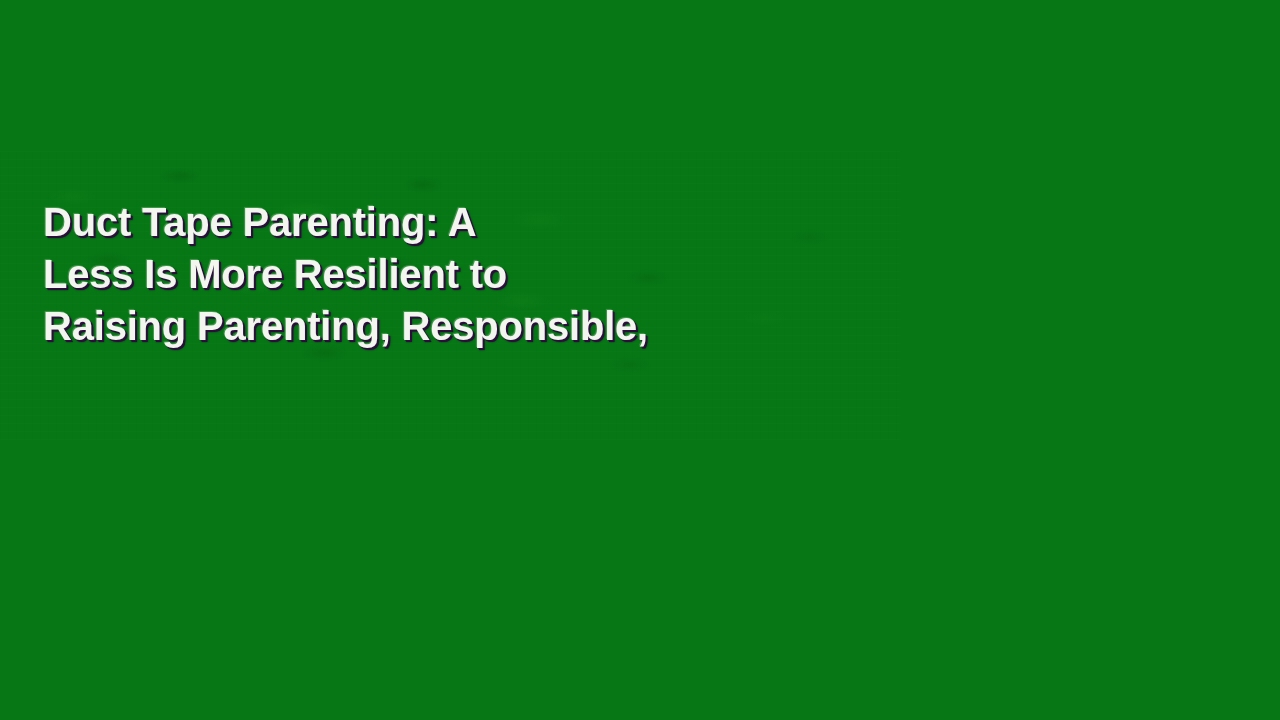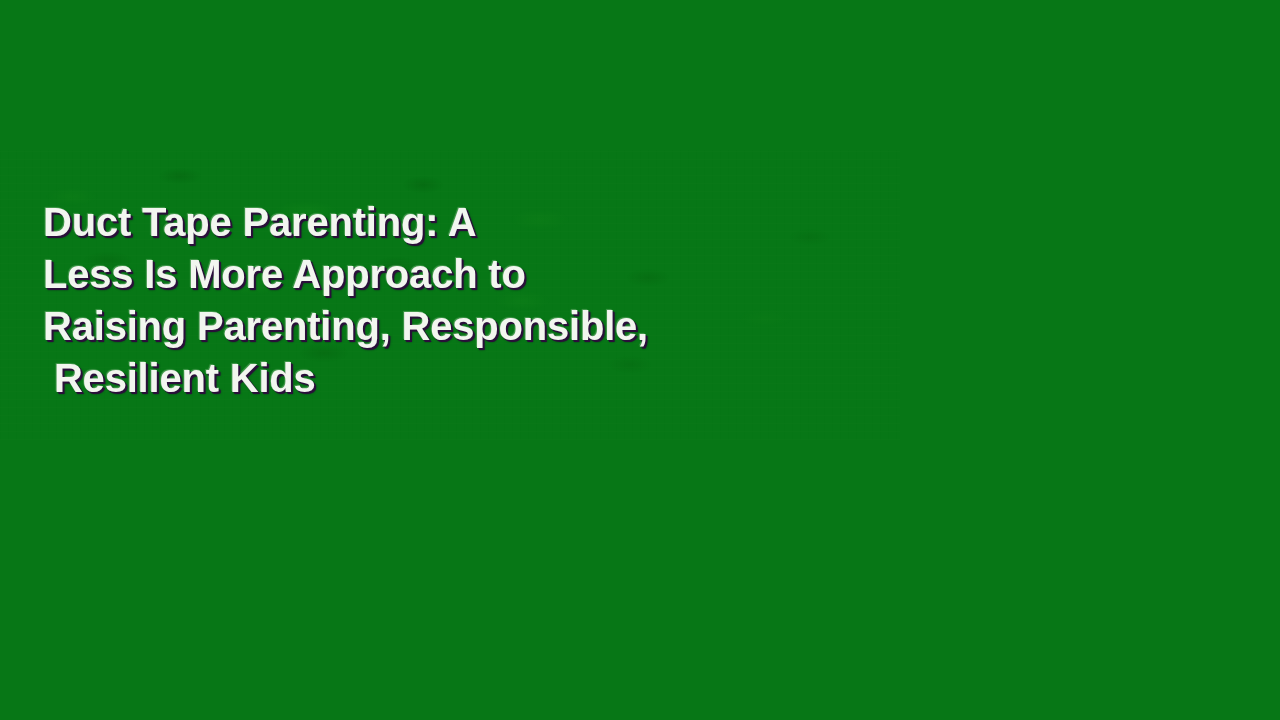--- a/index.html
+++ b/index.html
@@ -107,18 +107,17 @@
 <body>
 
 <div id="title-card">
 
   <div class="bg-base"></div>
   <div class="bg-noise"></div>
   <div class="bg-blocks"></div>
 
   <div id="title-block">
     <span class="title-line">Duct Tape Parenting: A</span>
-    <span class="title-line">Less Is More Approach to</span>
+    <span class="title-line">Less Is More Resilient to</span>
     <span class="title-line">Raising Parenting, Responsible,</span>
-    <span class="title-line"> Resilient Kids</span>
   </div>
 
 </div>
 
 </body></html>

